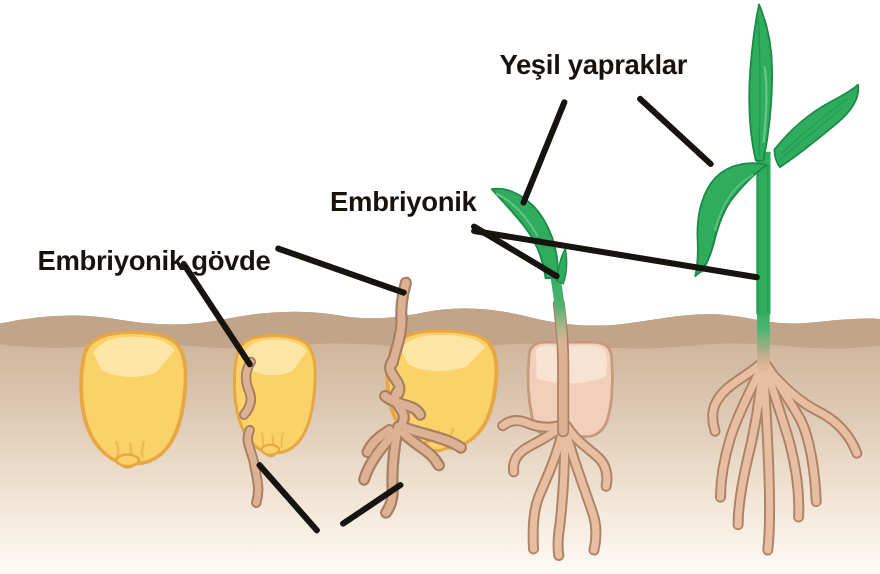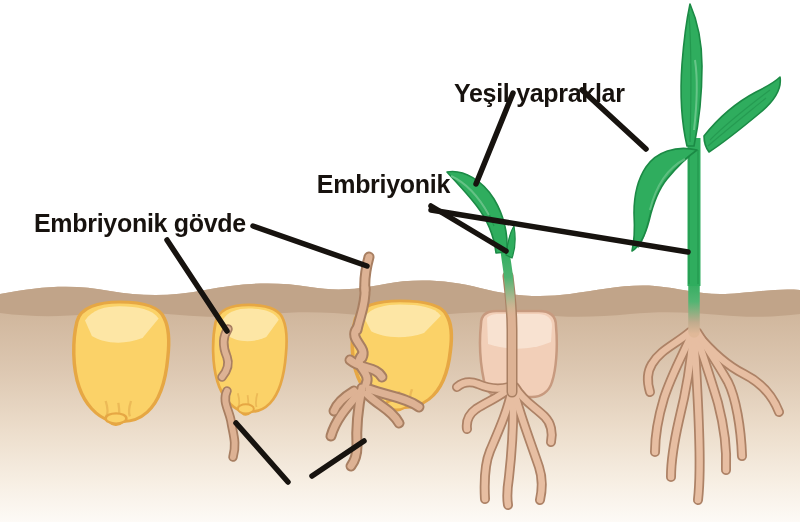--- a/index.html
+++ b/index.html
@@ -14,21 +14,21 @@
   .label{
     position:absolute;
     font-weight:bold;
     font-size:25px;
     line-height:27px;
     color:var(--label_text,#17120e);
     letter-spacing:-0.3px;
     white-space:nowrap;
     z-index:5;
   }
-  .label.center{text-align:right;width:150px;white-space:normal;}
+  .label.center{text-align:left;width:150px;white-space:normal;}
 </style>
 </head>
 <body>
 
 <div class="canvas">
 
   <svg width="800" height="522" viewBox="0 0 800 522" xmlns="http://www.w3.org/2000/svg">
 
     <defs>
       <linearGradient id="soilGrad" gradientUnits="userSpaceOnUse" x1="0" y1="280" x2="0" y2="522">
@@ -163,21 +163,21 @@
       <path d="M253,226 L367,266"></path>
       <path d="M431,206 L506,251"></path>
       <path d="M431,210 L688,252"></path>
       <path d="M513,93 L476,184"></path>
       <path d="M582,90 L646,149"></path>
       <path d="M236,423 L288,482"></path>
       <path d="M364,441 L312,476"></path>
     </g>
   </svg>
 
-  <div class="label" style="left:34px;top:210px">Embriyonik gövde</div>
+  <div class="label" style="left:34px;top:224px">Embriyonik gövde</div>
 
   <div class="label center" style="left:300px;top:171px">
     <span>Embriyonik</span><br>
   </div>
 
-  <div class="label" style="left:454px;top:80px">Yeşil yapraklar</div>
+  <div class="label" style="left:454px;top:46px">Yeşil yapraklar</div>
 
 </div>
 
 </body></html>

